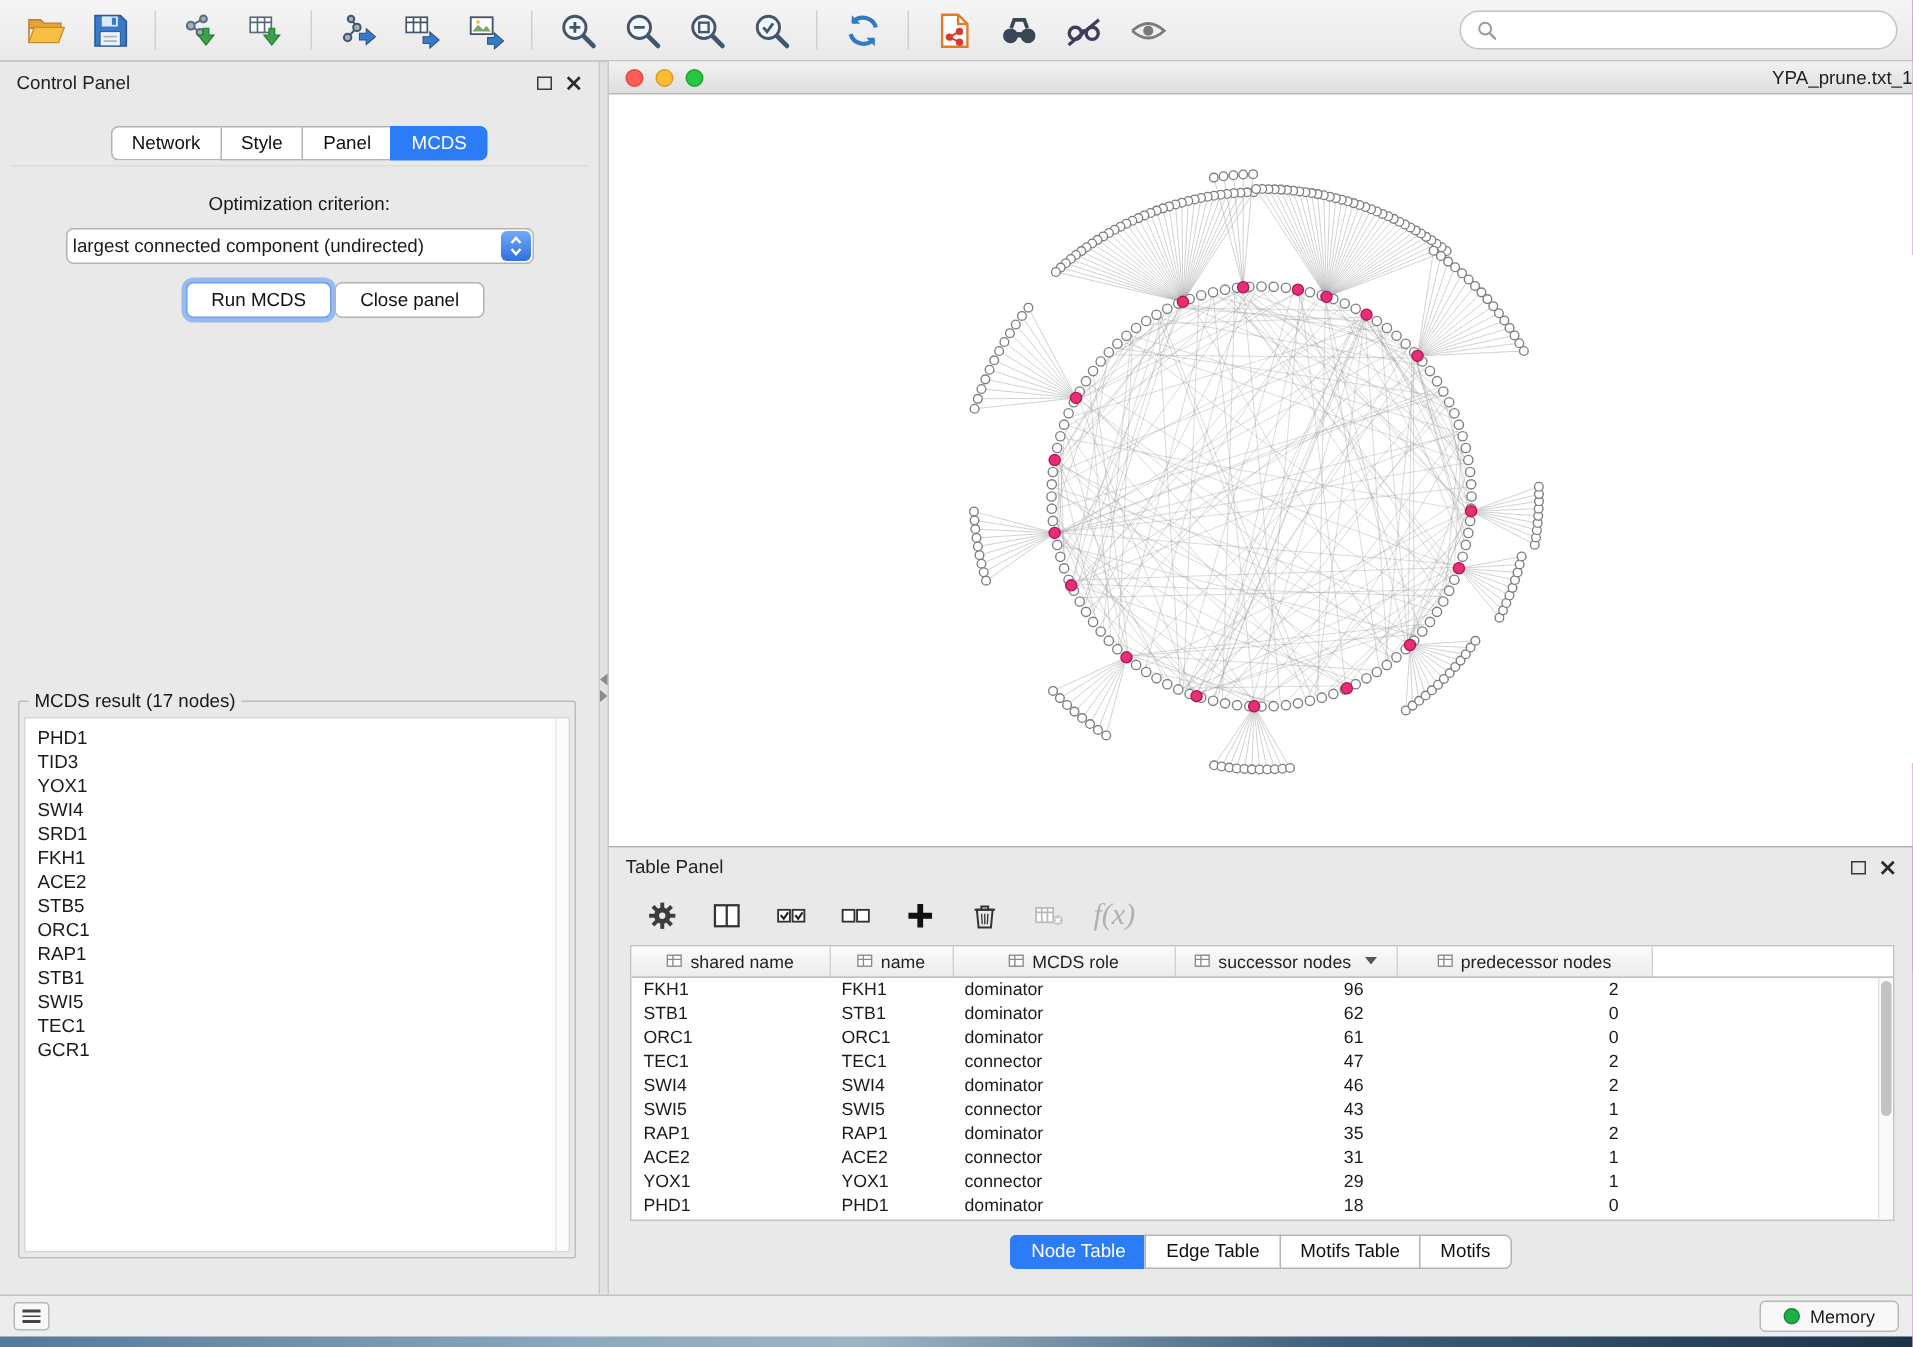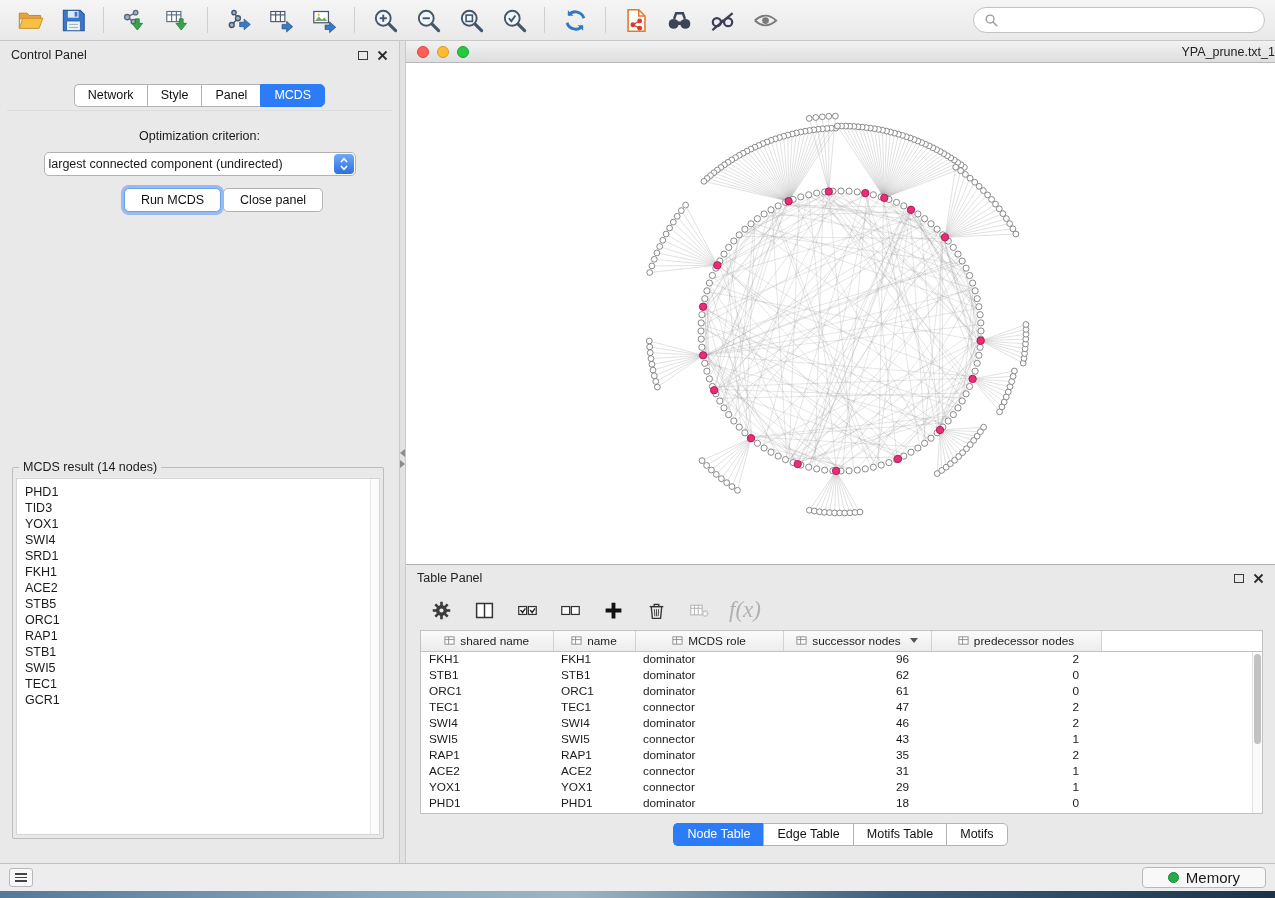--- a/index.html
+++ b/index.html
@@ -76,21 +76,21 @@
   .light.yellow { background:#febc2e; border:1px solid #d89c21; }
   .light.green { background:#28c840; border:1px solid #1da333; }
   .net-canvas { display:block; width:869px; height:501px; background:#fff; }
 
   
   .table-panel { position:absolute; left:0; top:524px; width:869px; height:298px; background:#e9e9e9; }
   .tp-header { height:26px; }
   .tp-toolbar { height:38px; display:flex; align-items:center; gap:17px; padding:0 0 0 22px; }
   .tt-btn { width:26px; height:26px; display:flex; align-items:center; justify-content:center; }
   .tt-ic { width:21px; height:21px; }
-  .tt-btn.fx { width:auto; font-family:"Liberation Serif", serif; font-style:italic; font-size:23px; color:#b0b0b0; }
+  .tt-btn.fx { width:auto; font-family:"Liberation Serif", serif; font-style:italic; font-size:20px; color:#b0b0b0; }
 
   .table-wrap { position:relative; margin:1px 12px 0 14px; height:184px; background:#fff; border:1px solid #c2c2c2; overflow:hidden; }
   table { border-collapse:collapse; width:100%; table-layout:fixed; }
   th { height:20px; font-weight:normal; font-size:11.8px; color:#222;
     background:linear-gradient(#fbfbfb,#ececec); border-right:1px solid #d2d2d2; border-bottom:1px solid #c2c2c2; }
   th.filler { background:#fff; border-right:none; }
   .th-inner { display:flex; align-items:center; justify-content:center; gap:5px; }
   .mini-ic { width:11px; height:11px; }
   .chev { width:0; height:0; border-left:4px solid transparent; border-right:4px solid transparent; border-top:5px solid #555; margin-left:4px; }
   td { height:16px; font-size:11.8px; padding:0 8px; white-space:nowrap; overflow:hidden; }
@@ -99,21 +99,21 @@
   .vthumb { position:absolute; top:2px; left:1px; width:7px; height:90px; background:#c2c2c2; border-radius:4px; }
   .table-tabs { justify-content:center; margin-top:9px; }
 
   
   .status-bar { position:absolute; left:0; top:863px; width:1275px; height:28px; background:#ededed;
     border-top:1px solid #c2c2c2; display:flex; align-items:center; padding:0 9px; }
   .hamburger-btn { width:24px; height:19px; border:1px solid #b8b8b8; border-radius:3px; background:#f8f8f8;
     display:flex; flex-direction:column; align-items:center; justify-content:center; gap:2px; }
   .hamburger-btn i { display:block; width:12px; height:1.6px; background:#444; }
   .memory-btn { margin-left:auto; display:flex; align-items:center; gap:7px; border:1px solid #b8b8b8;
-    border-radius:4px; background:#f8f8f8; padding:2px 25px; height:21px; font-size:15px; }
+    border-radius:4px; background:#f8f8f8; padding:2px 15px; height:21px; font-size:12px; }
   .memory-dot { width:11px; height:11px; border-radius:50%; background:#1fae49; border:1px solid #148a37; }
   .desktop-strip { position:absolute; left:0; top:891px; width:1275px; height:7px;
     background:linear-gradient(90deg,#53799b,#8aa8be 30%,#9db4c4 45%,#3d5f7e 70%,#1c3349); }
   .defs-holder { position:absolute; width:0; height:0; overflow:hidden; }
 </style>
 </head>
 <body>
 
 <svg class="defs-holder" aria-hidden="true">
   <defs>
@@ -405,21 +405,21 @@
           <path d="M2 5 L5 1.6 L8 5" fill="none" stroke="#fff" stroke-width="1.6"></path>
           <path d="M2 9 L5 12.4 L8 9" fill="none" stroke="#fff" stroke-width="1.6"></path>
         </svg>
       </span>
     </div>
     <div class="btn-row">
       <button class="push-btn focused">Run MCDS</button>
       <button class="push-btn">Close panel</button>
     </div>
     <div class="mcds-result">
-      <span class="fieldset-legend">MCDS result (14 nodes)</span>
+      <span class="fieldset-legend">MCDS result (17 nodes)</span>
       <div class="result-list">
         <div class="list-scroll"></div>
       <div class="result-item">PHD1</div>
           <div class="result-item">TID3</div>
           <div class="result-item">YOX1</div>
           <div class="result-item">SWI4</div>
           <div class="result-item">SRD1</div>
           <div class="result-item">FKH1</div>
           <div class="result-item">ACE2</div>
           <div class="result-item">STB5</div>

